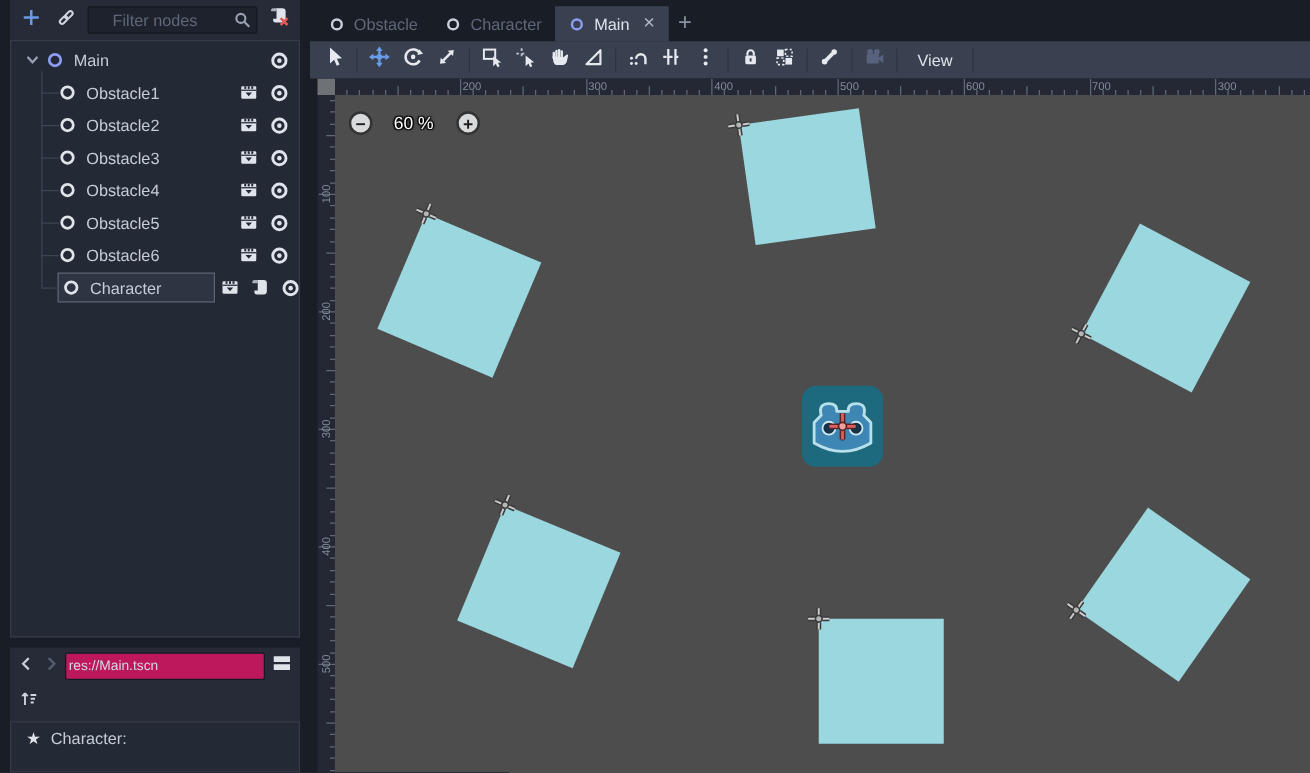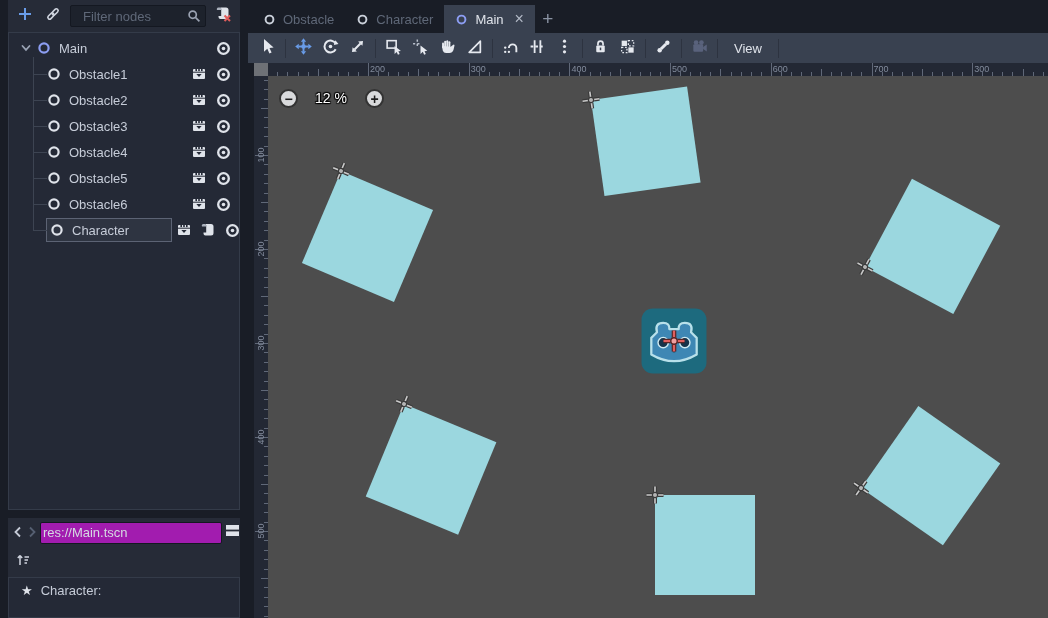--- a/index.html
+++ b/index.html
@@ -14,41 +14,41 @@
   .dtab.active { background:#262b37; color:#c8cdd6; }
   .kebab { position:absolute; right:10px; top:9px; display:flex; flex-direction:column; gap:2px; }
   .kebab i { width:3px; height:3px; border-radius:50%; background:#6b7484; }
 
   .panel { margin:0 8px; background:#262b37; display:flex; flex-direction:column; }
   .scene-panel { flex:1; min-height:0; }
   .scene-toolbar { height:32px; flex:none; display:flex; align-items:center; padding:0 6px; gap:6px; }
   .sbtn { width:22px; height:22px; display:flex; align-items:center; justify-content:center; }
   .filter-wrap { flex:1; position:relative; }
   .tinput { width:100%; height:22px; background:#1d222c; border:1px solid #141821; border-radius:2px;
-    color:#cdd3de; font-size:13px; padding:0 22px 0 12px; outline:none; font-family:"Liberation Sans",sans-serif; }
+    color:#cdd3de; font-size:13px; padding:0 22px 0 19px; outline:none; font-family:"Liberation Sans",sans-serif; }
   .tinput::placeholder { color:#5f6878; }
   .in-icon { position:absolute; right:4px; top:3px; }
 
   .tree-box { flex:1; border:1px solid #343b49; background:#242936; position:relative; padding-top:2px; overflow:hidden; }
   .trow { height:26px; display:flex; align-items:center; position:relative; font-size:13px; color:#c6ccd8; }
   .trow .stub { position:absolute; left:24px; top:13px; width:14px; height:1px; background:#3d4452; }
   .vline { position:absolute; left:24px; width:1px; background:#3d4452; }
   .circle-ic { flex:none; display:flex; }
   .tlabel { margin-left:7px; white-space:nowrap; }
   .name-box { display:flex; align-items:center; height:24px; border:1px solid #5c6374; background:#2e3441; padding:0 4px 0 2px; min-width:126px; }
   .ricons { margin-left:auto; display:flex; padding-right:4px; }
   .icell { width:24px; display:flex; justify-content:center; }
 
   
   .fs-gap { height:8px; flex:none; }
   .fs-panel { height:100px; flex:none; }
   .fs-nav { height:29px; display:flex; align-items:center; gap:2px; padding:0 4px; }
   .navbtn { width:18px; height:20px; display:flex; align-items:center; justify-content:center; }
-  .path-field { flex:1; height:22px; background:#a21caf; border:1px solid #141821; border-radius:2px;
-    color:#d5dae2; font-size:13px; padding:0 2px; outline:none; font-family:"Liberation Sans",sans-serif; }
+  .path-field { flex:1; height:22px; background:#be185d; border:1px solid #141821; border-radius:2px;
+    color:#d5dae2; font-size:11px; padding:0 2px; outline:none; font-family:"Liberation Sans",sans-serif; }
   .fs-search { height:29px; display:flex; align-items:center; gap:2px; padding:0 4px; }
   .fav-box { flex:1; margin:1px 0 0 0; border:1px solid #343b49; background:#242936; padding:5px 0 0 12px; }
   .fav-row { display:flex; align-items:center; gap:8px; font-size:13px; color:#c6ccd8; }
   .star { color:#dfe3ea; font-size:13px; }
 
   
   .main { flex:1; display:flex; flex-direction:column; min-width:0; }
   .scene-tabs { height:33px; flex:none; background:#191d26; display:flex; align-items:flex-end; padding-left:4px; }
   .stab { height:28px; padding:0 11px; display:flex; align-items:center; gap:7px; font-size:13px; color:#5f6878; }
   .stab.active { background:#394150; color:#dfe3ea; }
@@ -787,19 +787,19 @@
               <path d="M13 2.5 V9.5 M13 16.5 V23.5 M2.5 13 H9.5 M16.5 13 H23.5"></path>
             </g>
           <g stroke="#e06060" stroke-width="2.2">
               <path d="M13 2.5 V9.5 M13 16.5 V23.5 M2.5 13 H9.5 M16.5 13 H23.5"></path>
             </g>
           <circle cx="13" cy="13" r="3.2" fill="#f0a0a0" stroke="#5a2525" stroke-width="1.4"></circle>
         </svg>
 
         <div class="zoom-ctl">
           <div class="zbtn" style="left:11px; top:13px;">−</div>
-          <div class="zlabel">12 %</div>
+          <div class="zlabel">60 %</div>
           <div class="zbtn" style="left:97px; top:13px;">+</div>
         </div>
       </div>
     </div>
   </main>
 </div>
 
 </body></html>

